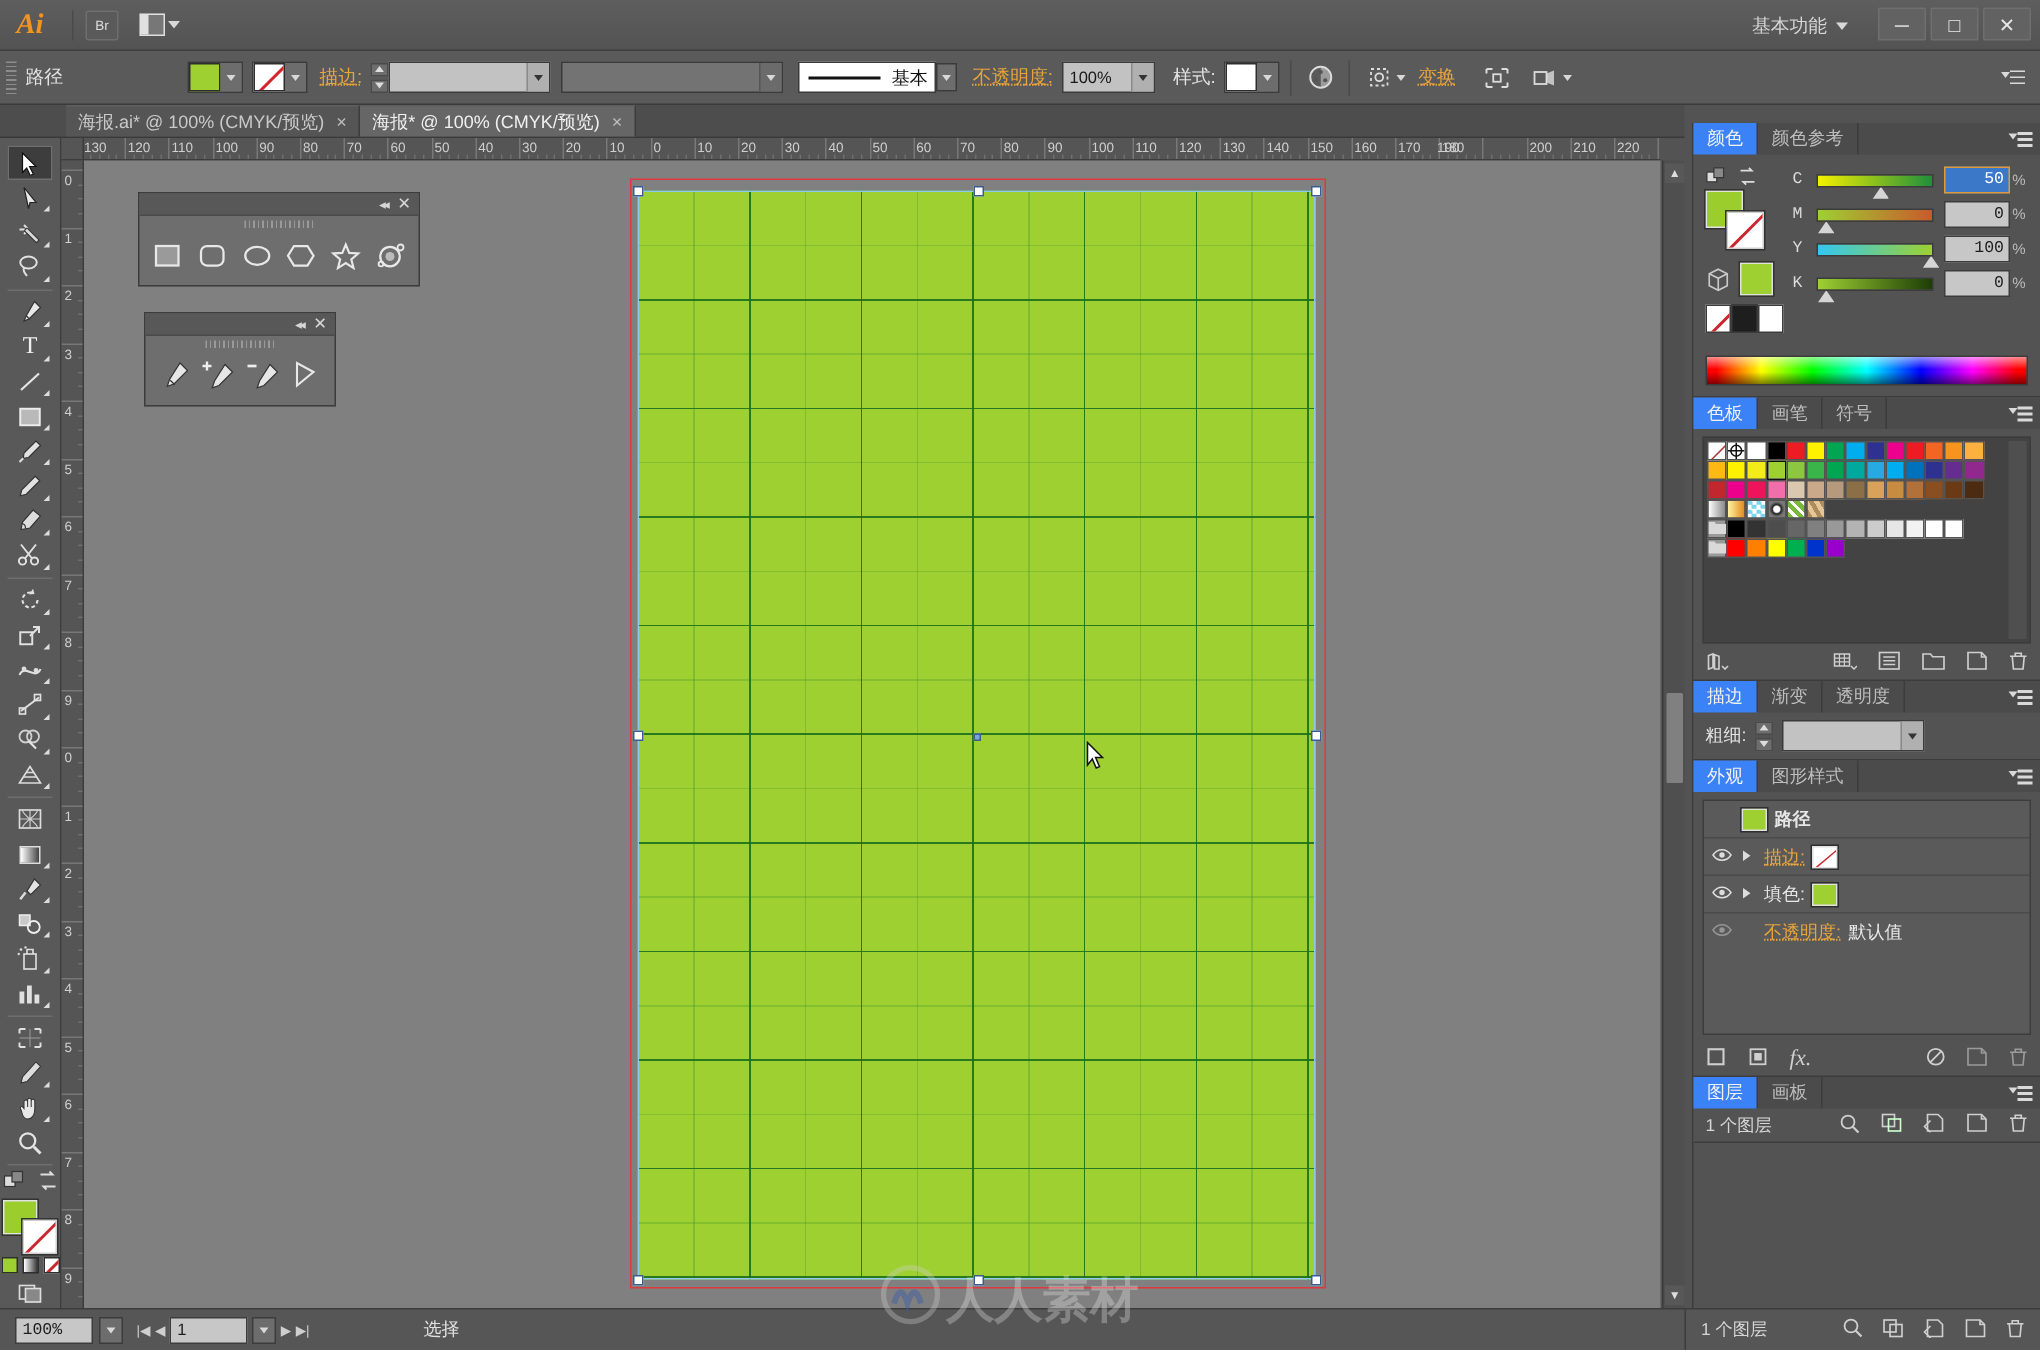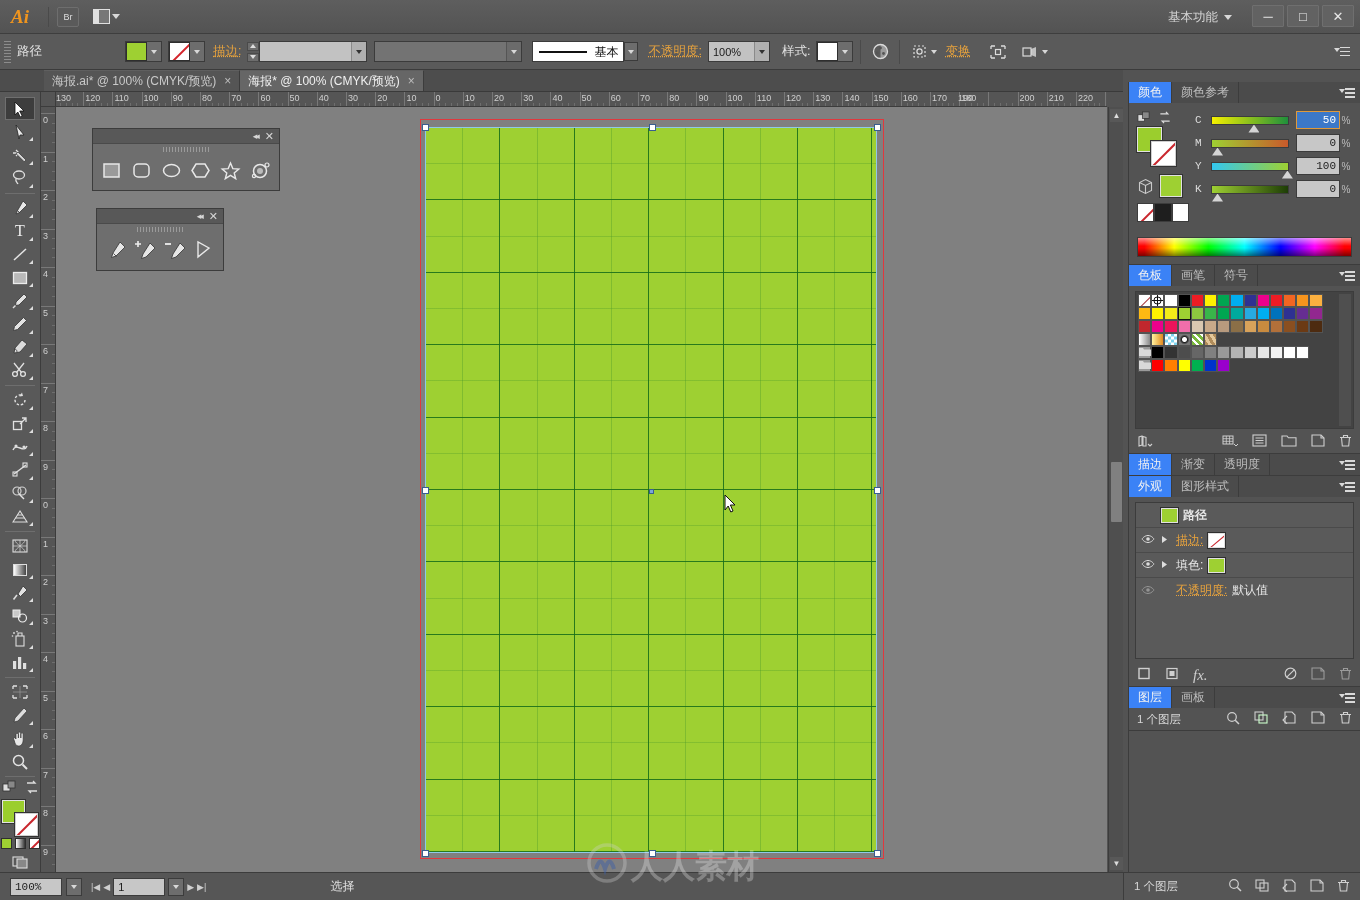--- a/index.html
+++ b/index.html
@@ -378,21 +378,21 @@
   .sb-drop {
     width: 16px; height: 18px; background: #6d6d6d; border: 1px solid #3c3c3c;
     display: flex; align-items: center; justify-content: center;
   }
   .sb-nav { display: flex; align-items: center; gap: 3px; margin-left: 5px; color: #cfcfcf; font-size: 9px; }
   .sb-page {
     width: 52px; height: 18px; background: #c7c7c7; border: 1px solid #3c3c3c;
     font-size: 11px; color: #1c1c1c; display: flex; align-items: center; padding-left: 4px;
   }
   .sb-status {
-    margin-left: 120px; font-size: 12px; color: #e0e0e0;
+    margin-left: 72px; font-size: 12px; color: #e0e0e0;
   }
   .statusbar-right {
     position: absolute; right: 0; bottom: 0; width: 237px; height: 28px;
     background: #565656; border-top: 1px solid #3c3c3c; border-left: 1px solid #3c3c3c;
     display: flex; align-items: center; padding: 0 10px; gap: 14px;
   }
   .sbr-label { font-size: 11.5px; color: #d6d6d6; }
 
   
   .wm-hx {
@@ -1412,20 +1412,33 @@
       <div class="ptabs">
         <div class="ptab active">描边</div>
         <div class="ptab">渐变</div>
         <div class="ptab">透明度</div>
         <div class="ptab-menu panel-menu-ico">
             <i></i>
             <i></i>
             <i></i>
           </div>
       </div>
+      <div class="stroke-row">
+        <span style="font-size:12px;color:#e4e4e4">粗细:</span>
+        <span class="spinner">
+          <span class="spin-up"></span>
+          <span class="spin-dn"></span>
+        </span>
+        <span class="combo" style="width:95px">
+          <span></span>
+          <span class="cb-arrow">
+              <span class="tri-d" style="border-top-color:#333"></span>
+            </span>
+        </span>
+      </div>
     </div>
 
     <div class="panel">
       <div class="ptabs">
         <div class="ptab active">外观</div>
         <div class="ptab">图形样式</div>
         <div class="ptab-menu panel-menu-ico">
             <i></i>
             <i></i>
             <i></i>

